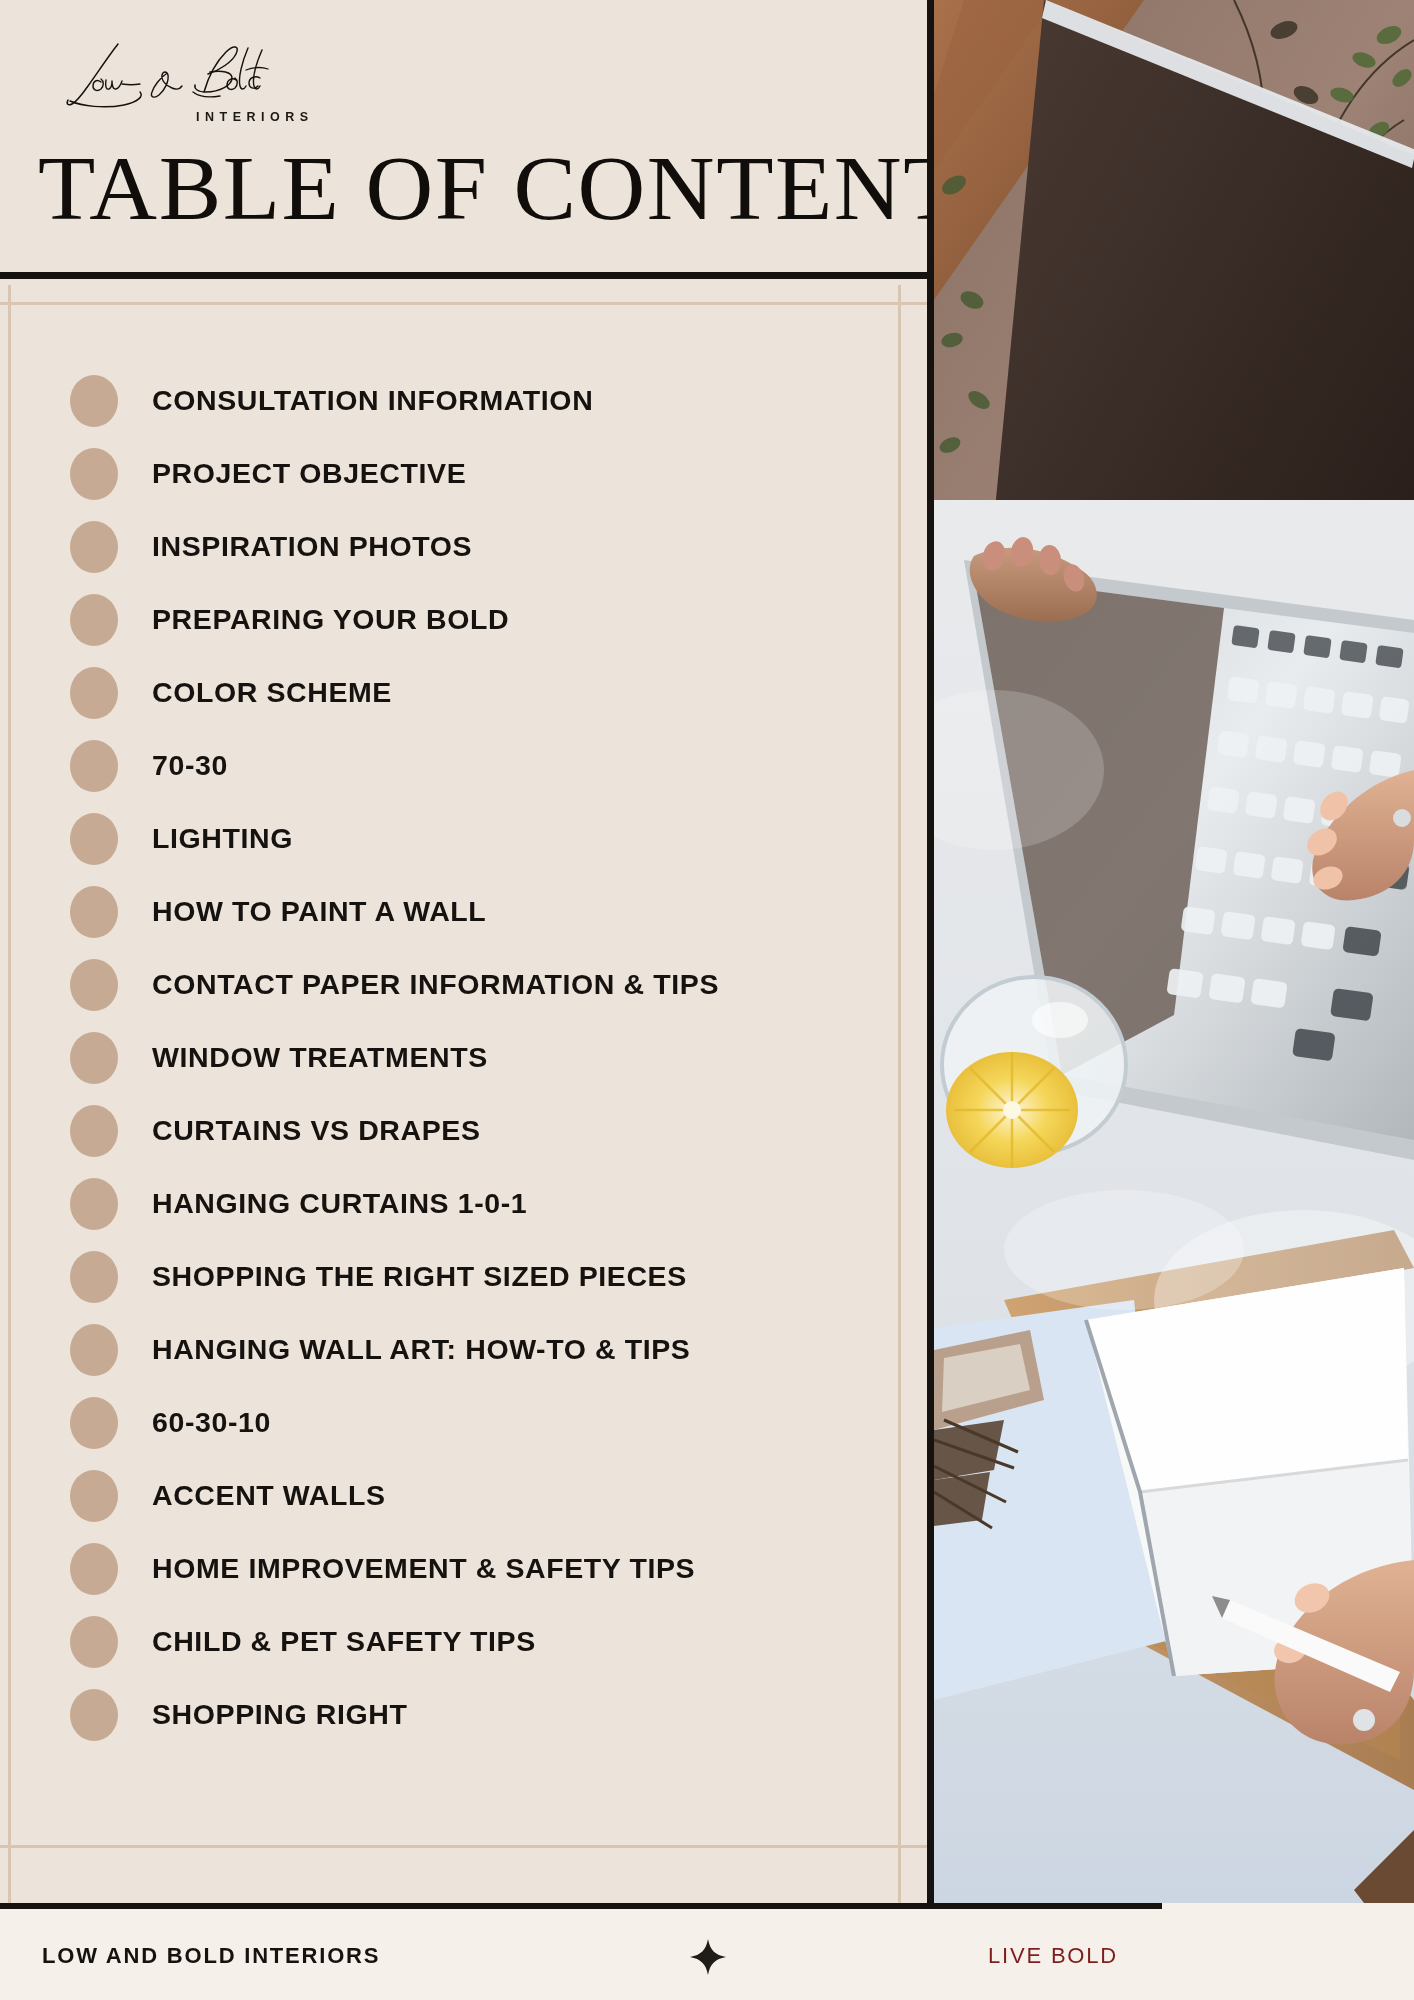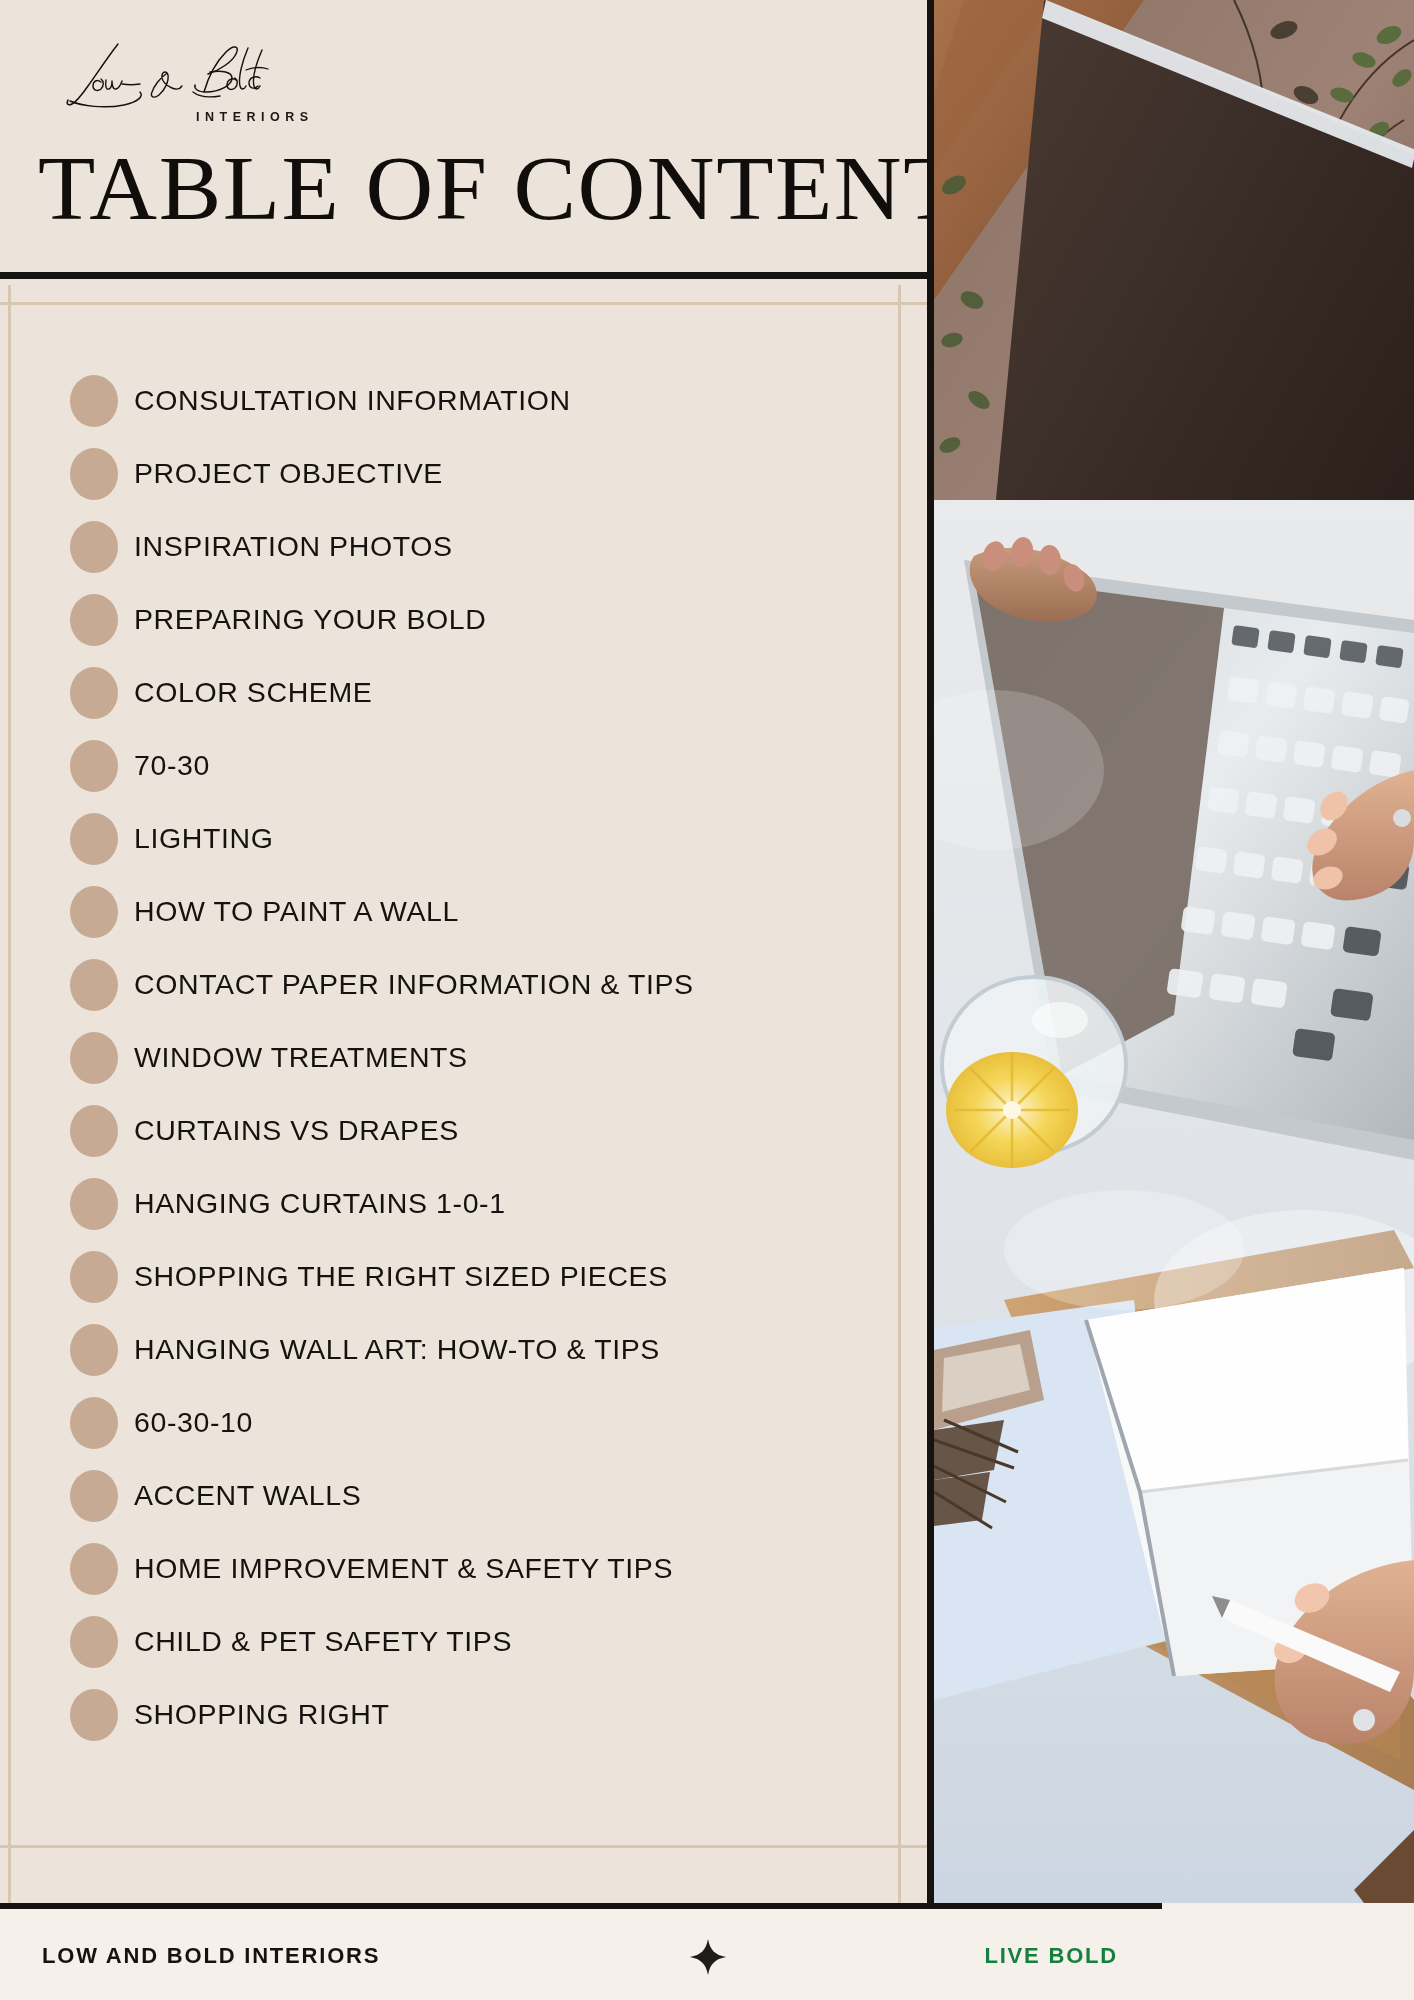--- a/index.html
+++ b/index.html
@@ -104,25 +104,25 @@
     display:flex;
     align-items:center;
   }
   .bullet{
     width:48px; height:52px;
     border-radius:50%;
     background:#c7aa93;
     flex:0 0 auto;
   }
   .toc-label{
-    margin-left:16px;
+    margin-left:34px;
     font-size:28.5px;
     letter-spacing:0.6px;
     color:#151210;
-    font-weight:400;
+    font-weight:700;
     white-space:nowrap;
   }
 
   
   .photo{
     position:absolute;
     left:934px; top:0;
     width:480px; height:1903px;
     overflow:hidden;
     background:#7a6052;
@@ -142,23 +142,23 @@
     left:42px; top:34px;
     font-size:22px;
     font-weight:700;
     letter-spacing:1.8px;
     color:#15120f;
   }
   .footer-right{
     position:absolute;
     right:44px; top:34px;
     font-size:22px;
-    font-weight:700;
+    font-weight:400;
     letter-spacing:1.8px;
-    color:#15803d;
+    color:#7f1d1d;
   }
   .footer-star{
     position:absolute;
     left:689px; top:29px;
     width:38px; height:38px;
   }
 </style>
 </head>
 <body>
 

